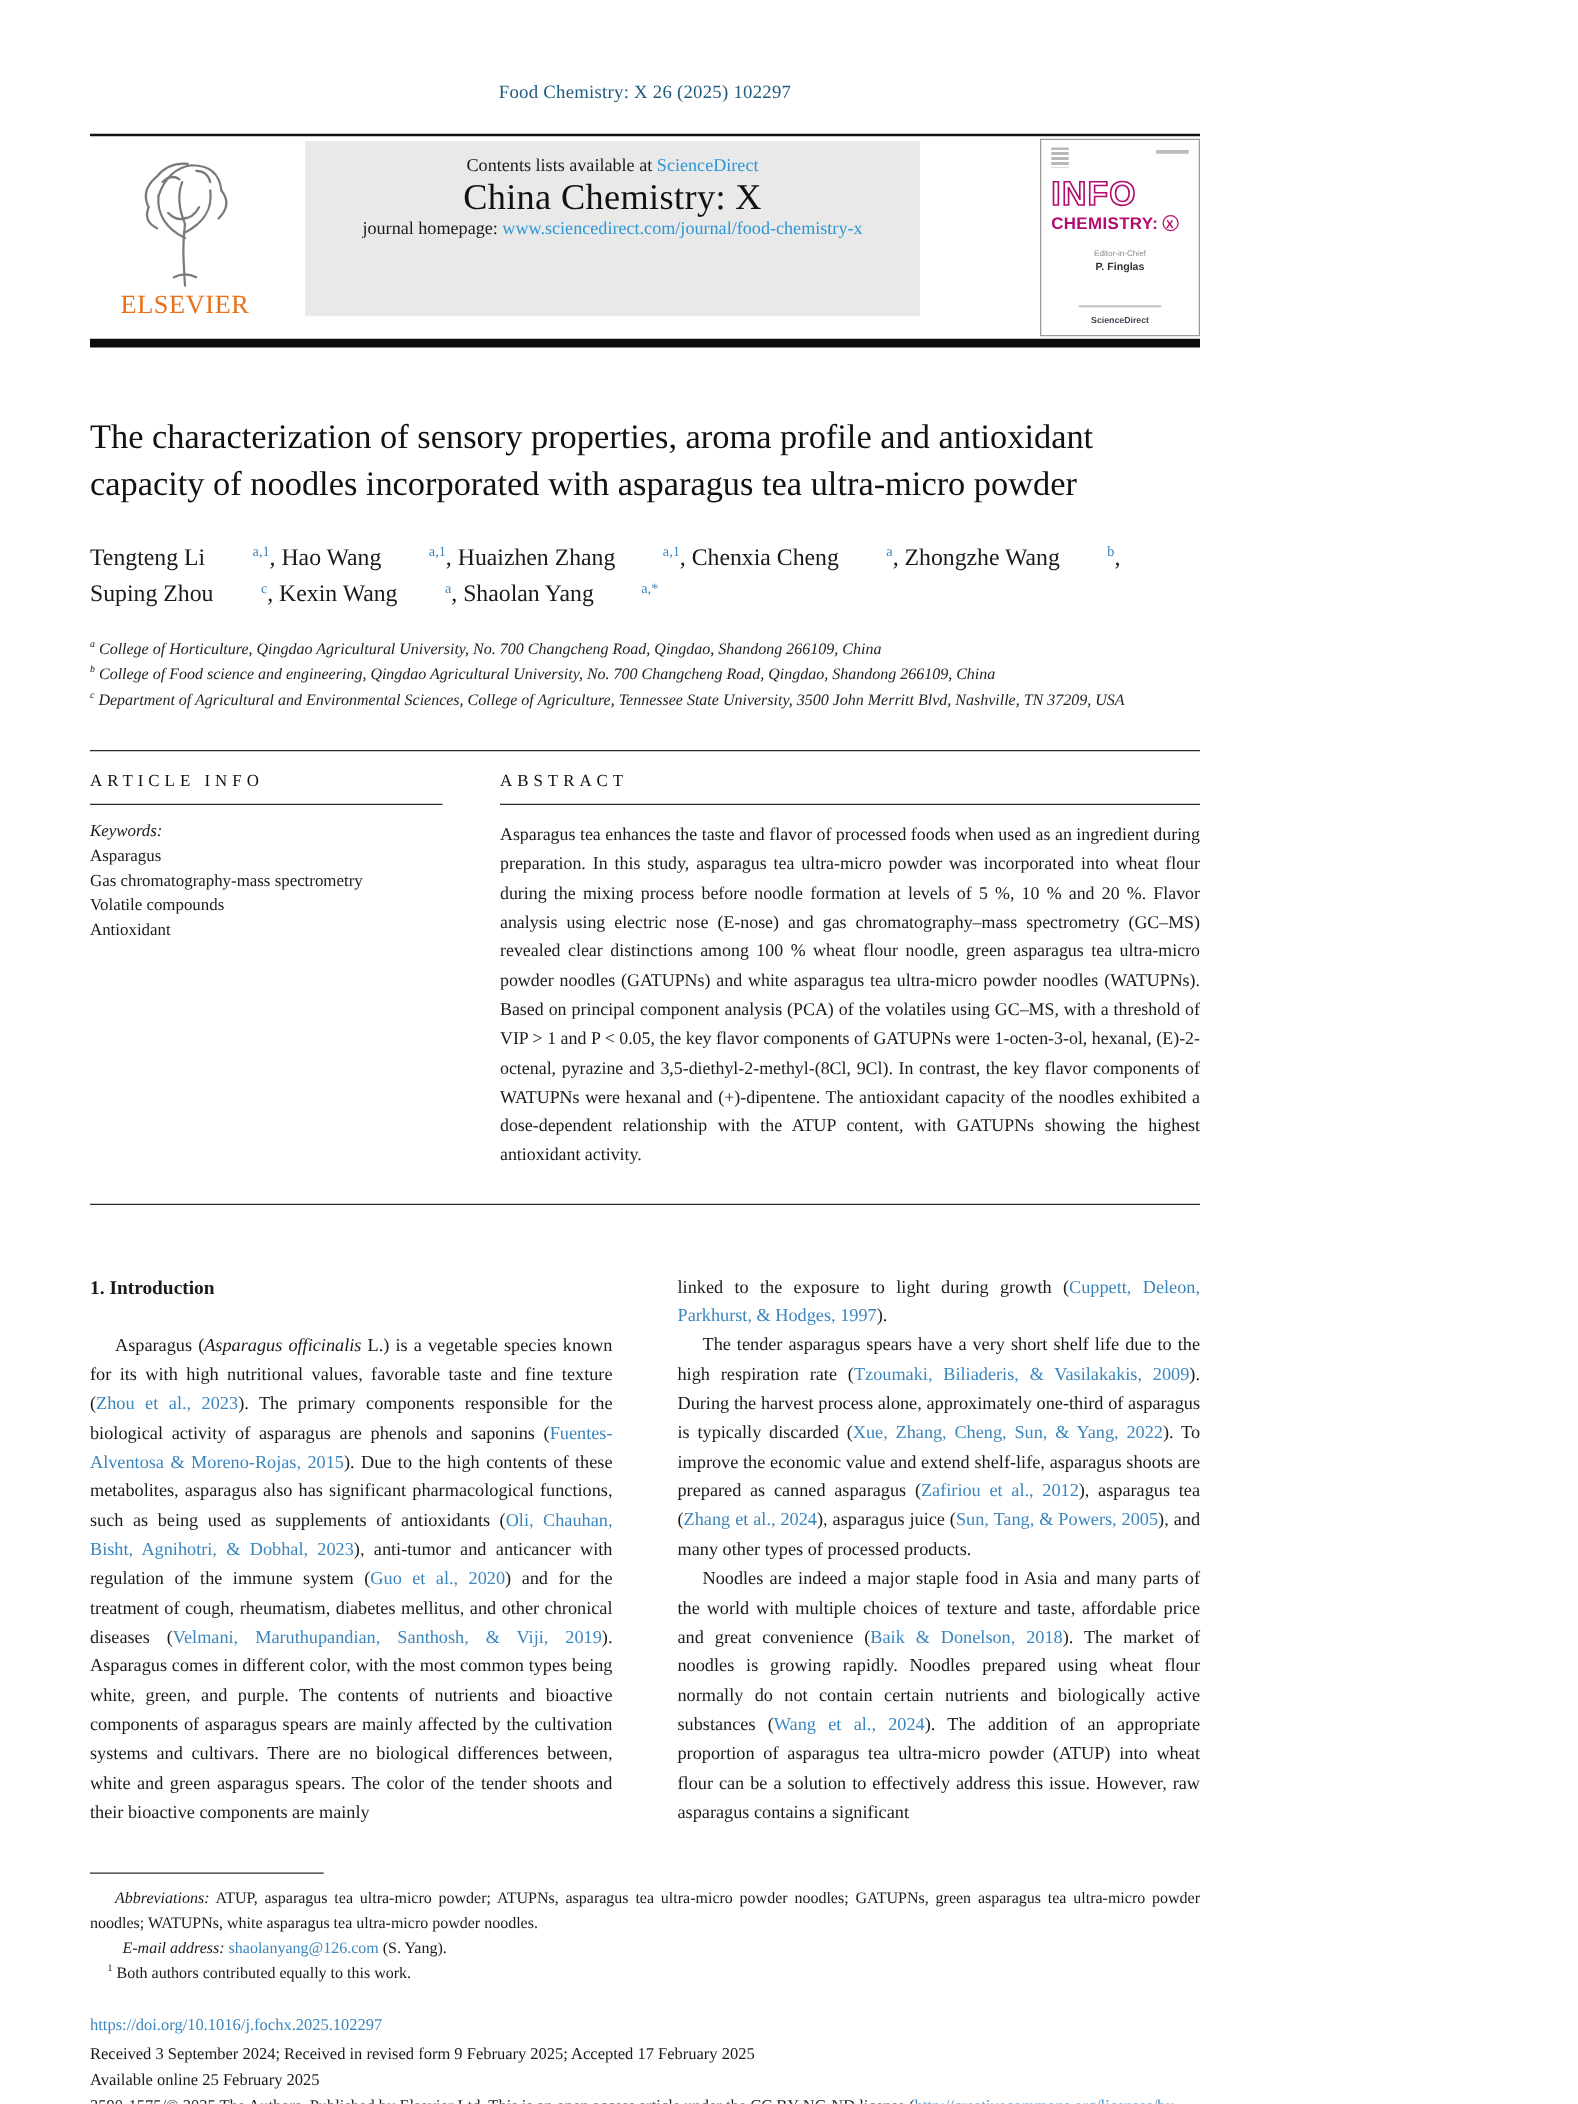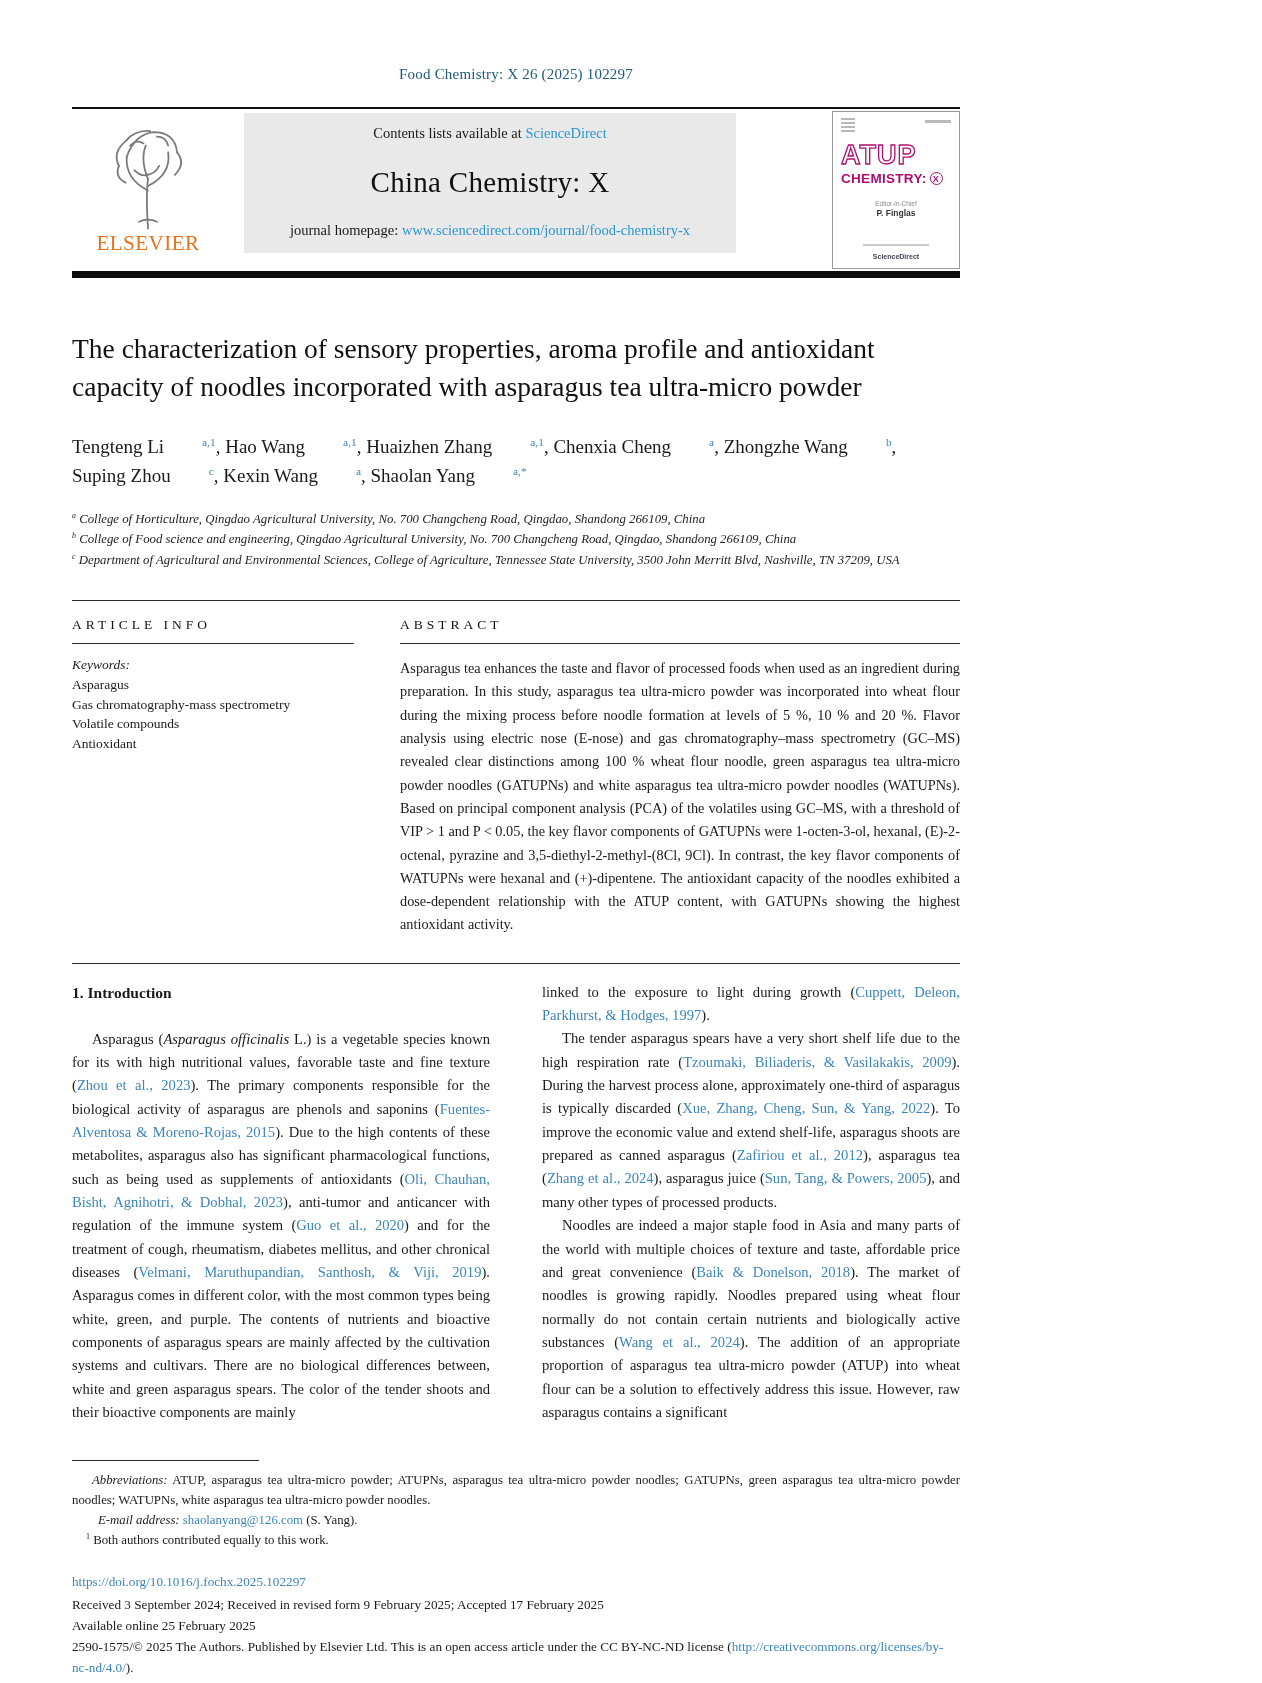--- a/index.html
+++ b/index.html
@@ -8,21 +8,21 @@
 
   .cite { padding-top:66px; text-align:center; font-size:15px; color:#1d5a7d; letter-spacing:.2px; }
 
   .masthead-rule { margin-top:24px; height:2px; background:#111; }
   .masthead { margin-top:2px; display:flex; align-items:stretch; position:relative; height:158px; }
   .elsevier { width:152px; padding-top:10px; text-align:center; }
   .elsevier svg { display:block; margin:0 auto; }
   .els-word { font-size:21px; letter-spacing:.5px; color:#e8701a; font-family:"Liberation Serif", serif; margin-top:-2px; }
 
   .graybox { background:#e9e9e9; flex:1; margin-left:20px; margin-right:96px; margin-top:2px; height:140px;
-             display:flex; flex-direction:column; justify-content:space-between; text-align:center; padding:12px 10px 14px; }
+             display:flex; flex-direction:column; text-align:center; padding:12px 10px 14px; }
   .contents-line { font-size:14.5px; }
   .jtitle { font-size:29px; letter-spacing:.3px; color:#111; }
   .homepage { font-size:14.5px; }
   .mlnk { color:#2d96d4; text-decoration:none; cursor:pointer; }
 
   .cover { width:128px; height:158px; background:#fff; border:1px solid #999; position:relative; padding:6px 8px; font-family:"Liberation Sans", sans-serif; flex-shrink:0; }
   .cover-emblem { width:14px; height:16px; margin-bottom:2px; background:repeating-linear-gradient(#9a9a9a 0 2px, #fff 2px 4px); opacity:.7; }
   .cover-issn-bar { position:absolute; top:8px; right:8px; width:26px; height:3px; background:#bbb; }
   .cover-food { margin-top:8px; font-size:27px; font-weight:bold; letter-spacing:1px; color:#fff; -webkit-text-stroke:1.3px #b10c6e; line-height:1; }
   .cover-chem { font-size:13.5px; font-weight:bold; color:#b10c6e; letter-spacing:.3px; margin-top:2px; display:flex; align-items:center; gap:3px; }
@@ -50,21 +50,21 @@
   .col-info { width:322px; flex-shrink:0; }
   .col-abs { flex:1; margin-left:6px; }
   .sec-head { margin-top:16px; font-size:13.5px; letter-spacing:4px; color:#111; }
   .head-rule { height:1px; background:#2a2a2a; margin-top:10px; margin-bottom:13px; }
   .col-info .head-rule { width:282px; }
   .kw-label { font-size:13.5px; font-style:italic; margin-bottom:2px; }
   .kw-item { font-size:13.5px; line-height:1.45; }
   .abs-text { font-size:14.3px; line-height:1.63; text-align:justify; }
   .info-block-botrule { margin-top:26px; }
 
-  .body-cols { display:flex; gap:52px; margin-top:17px; }
+  .body-cols { display:flex; gap:52px; margin-top:55px; }
   .bcol { flex:1; font-size:14.6px; line-height:1.6; text-align:justify; }
   .bcol h2 { font-size:15.5px; font-weight:bold; margin-bottom:22px; }
   .bcol p { margin:0;font-family:Liberation Serif, serif; }
   .bcol p.ind { text-indent:20px; }
 
   .foot-rule { margin-top:36px; width:187px; height:1px; background:#2a2a2a; }
   .footnotes { margin-top:10px; font-size:12.8px; line-height:1.55; }
   .footnotes p.abbr { text-indent:20px; text-align:justify; }
   .footnotes p.mark { padding-left:14px; }
   .footnotes p.email { padding-left:26px; }
@@ -110,21 +110,21 @@
       </div>
       <div class="jtitle">China Chemistry: X</div>
       <div class="homepage">
         <span>journal homepage: </span><a class="mlnk">www.sciencedirect.com/journal/food-chemistry-x</a>
       </div>
     </div>
 
     <div class="cover">
       <div class="cover-emblem"></div>
       <div class="cover-issn-bar"></div>
-      <div class="cover-food">ATUP</div>
+      <div class="cover-food">INFO</div>
       <div class="cover-chem">
         <span>CHEMISTRY:</span>
         <span class="xbadge">X</span>
       </div>
       <div class="cover-editor-label">Editor-in-Chief</div>
       <div class="cover-editor">P. Finglas</div>
       <div class="cover-sd-bar"></div>
       <div class="cover-sd">ScienceDirect</div>
     </div>
 

